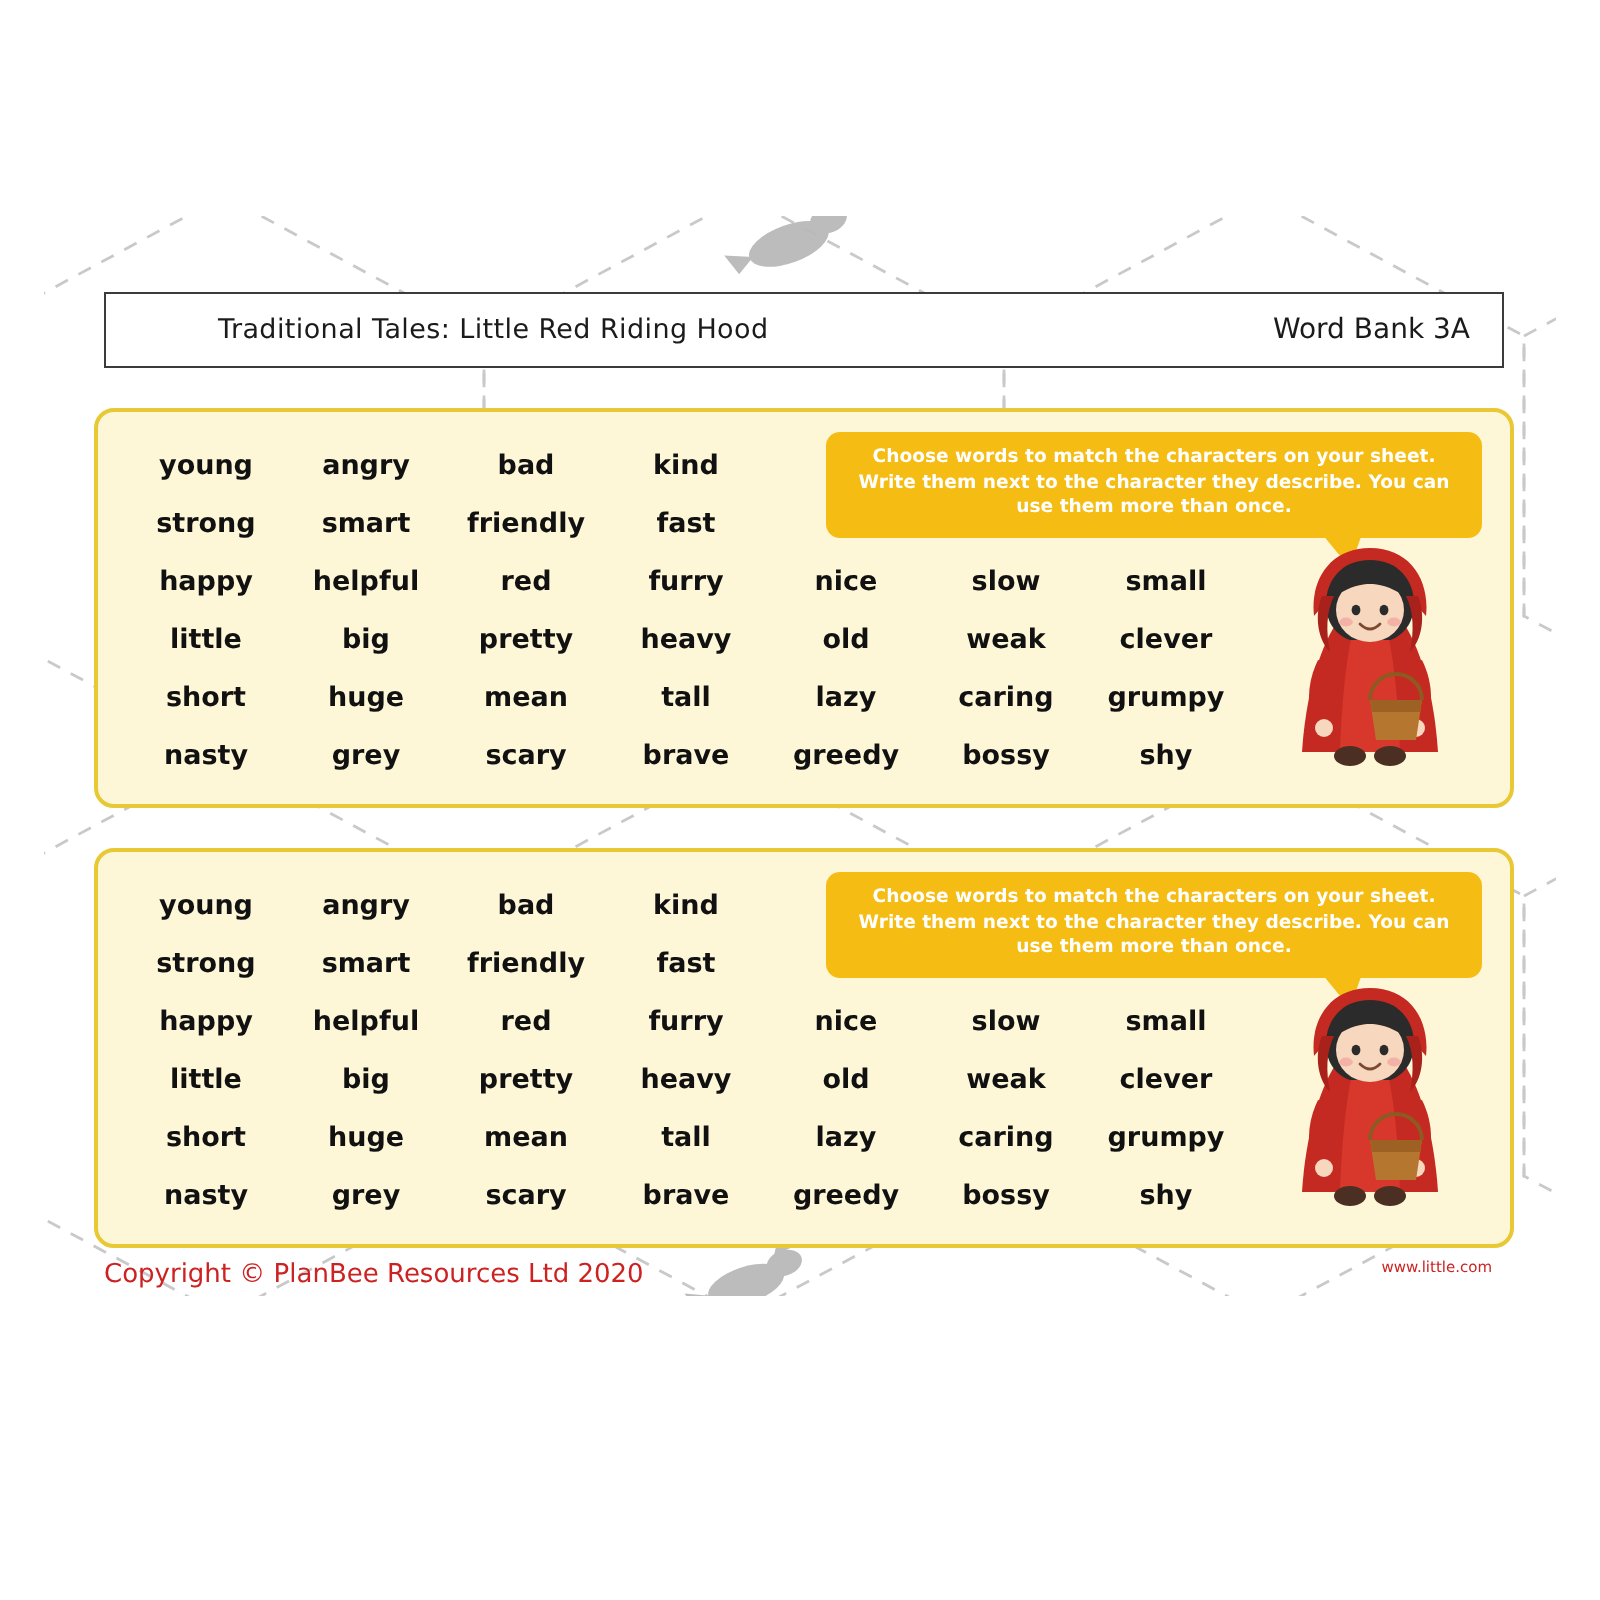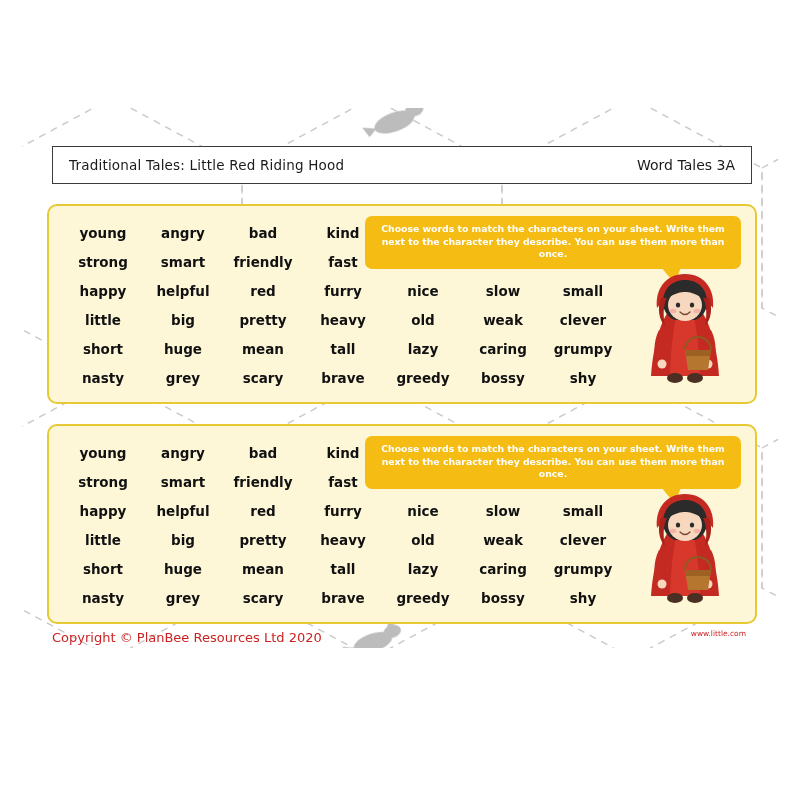--- a/index.html
+++ b/index.html
@@ -58,20 +58,21 @@
     display: flex;
     align-items: center;
     justify-content: space-between;
     padding: 0 16px;
   }
   .header-title {
     font-size: 13.5px;
     color: #1b1b1b;
     letter-spacing: 0.2px;
     font-family: "DejaVu Sans", sans-serif;
+    margin-left: 40px;
   }
   .header-right {
     font-size: 14px;
     color: #1b1b1b;
   }
   
   .panel {
     position: absolute;
     left: 25px;
     width: 710px;
@@ -102,21 +103,21 @@
     color: #111111;
     white-space: nowrap;
   }
   .word.blank { visibility: hidden; }
 
   
   .bubble {
     position: absolute;
     right: 14px;
     top: 10px;
-    width: 376px;
+    width: 328px;
     background: #f5bc13;
     border-radius: 7px;
     padding: 7px 10px 8px 10px;
     box-sizing: border-box;
   }
   .bubble-text {
     font-family: "DejaVu Sans", sans-serif;
     font-size: 9.3px;
     font-weight: bold;
     color: #ffffff;
@@ -207,21 +208,21 @@
           <ellipse cx="20" cy="14" rx="22" ry="10"></ellipse>
           <ellipse cx="44" cy="9" rx="10" ry="7"></ellipse>
         </g>
       </g>
     </svg>
 
     <div class="content">
 
       <div class="header-bar">
         <span class="header-title">Traditional Tales: Little Red Riding Hood</span>
-        <span class="header-right">Word Tales 3A</span>
+        <span class="header-right">Word Bank 3A</span>
       </div>
 
       <div class="panel panel-1">
 
         <div class="words">
           <span class="word">young</span>
           <span class="word">angry</span>
           <span class="word">bad</span>
           <span class="word">kind</span>
           <span class="word blank"></span>

